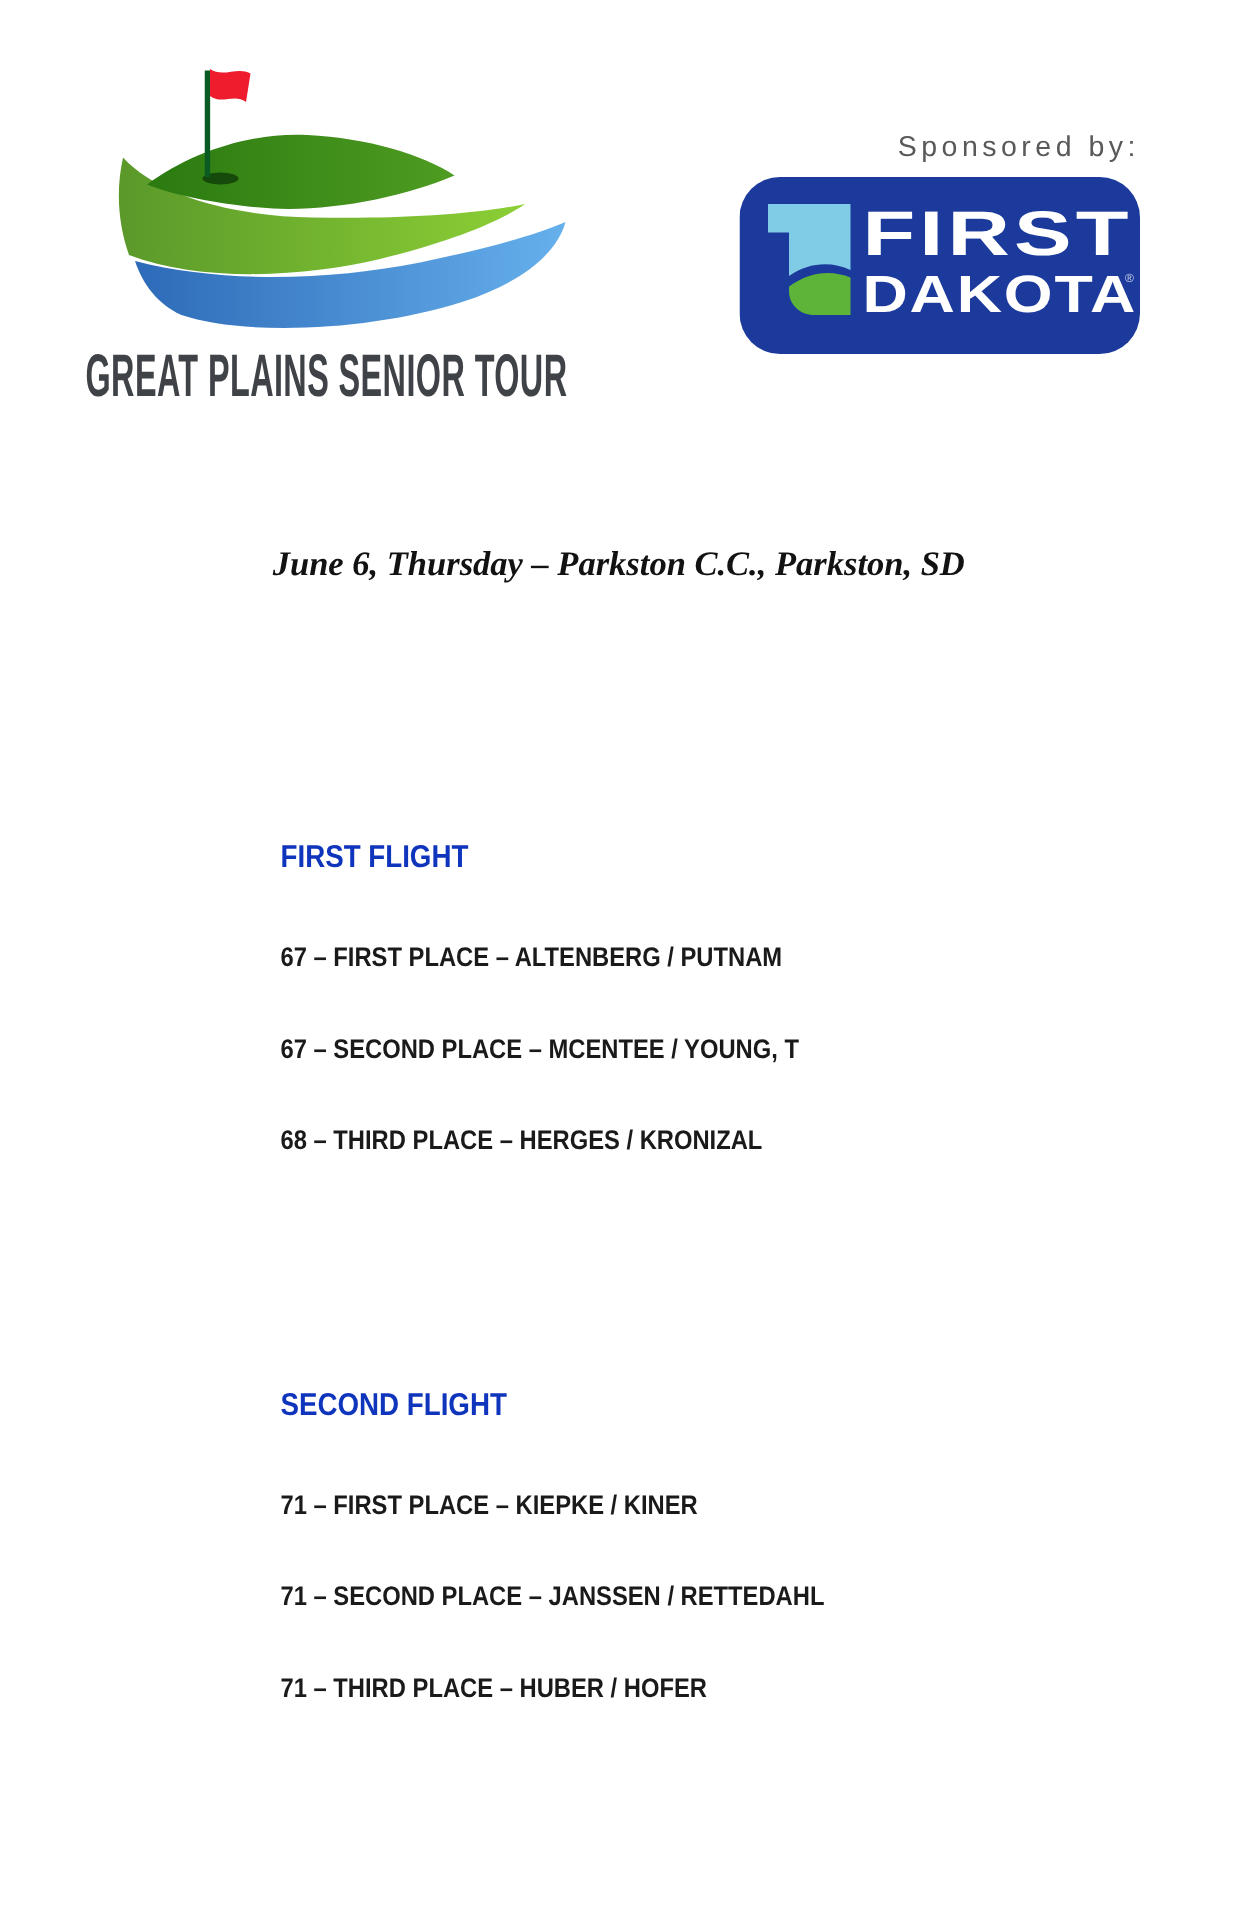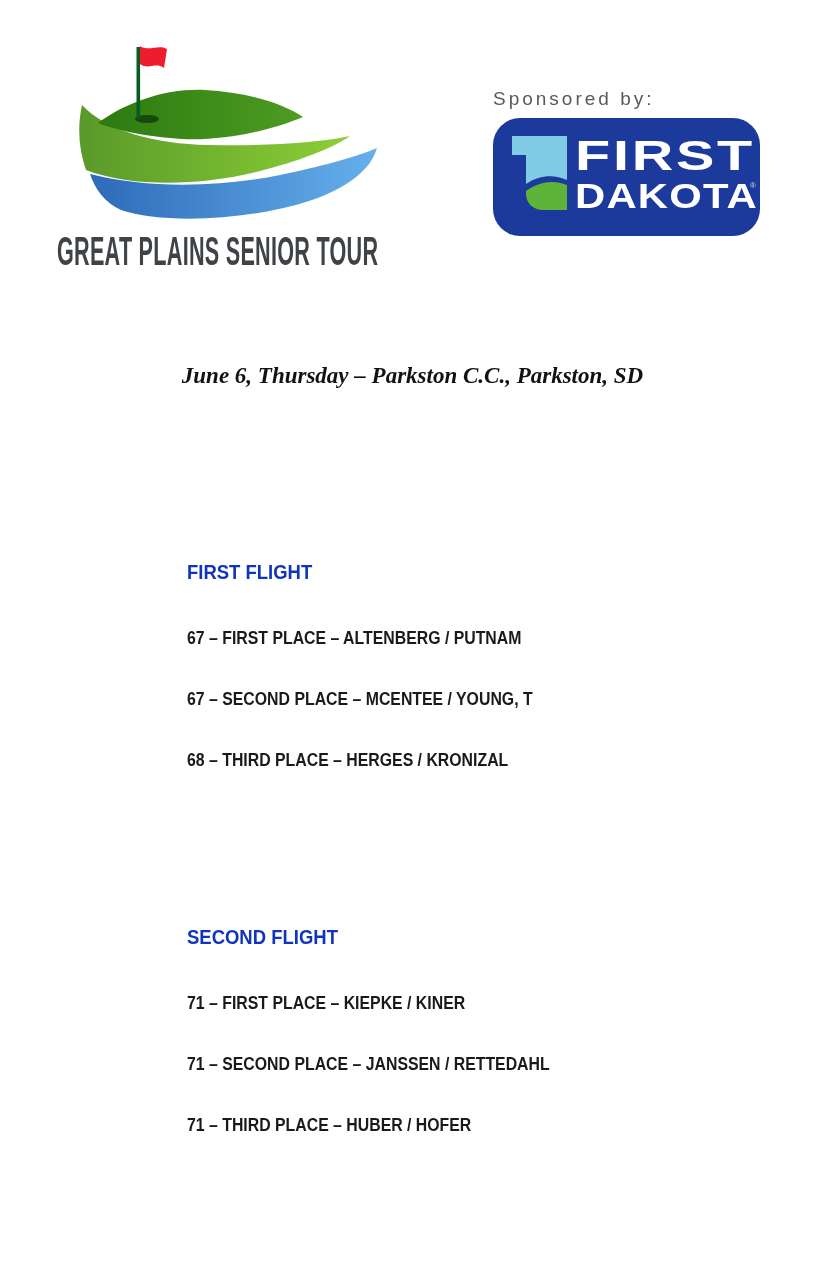--- a/index.html
+++ b/index.html
@@ -37,21 +37,21 @@
     letter-spacing: 0.5px;
     line-height: 40px;
   }
 
   
   .sponsor-label {
     position: absolute;
     left: 493px;
     top: 88px;
     width: 267px;
-    text-align: left;
+    text-align: right;
     font-size: 19px;
     font-weight: 400;
     letter-spacing: 3px;
     color: #58595b;
     white-space: nowrap;
   }
   .sponsor-logo-svg {
     position: absolute;
     left: 493px;
     top: 118px;

